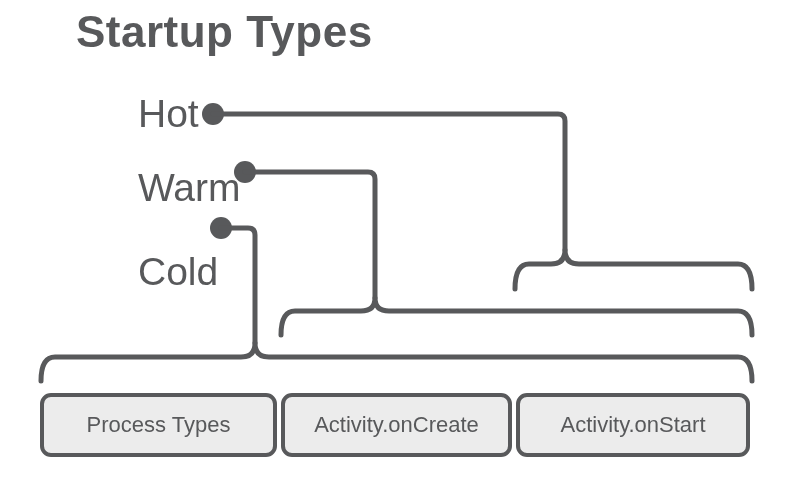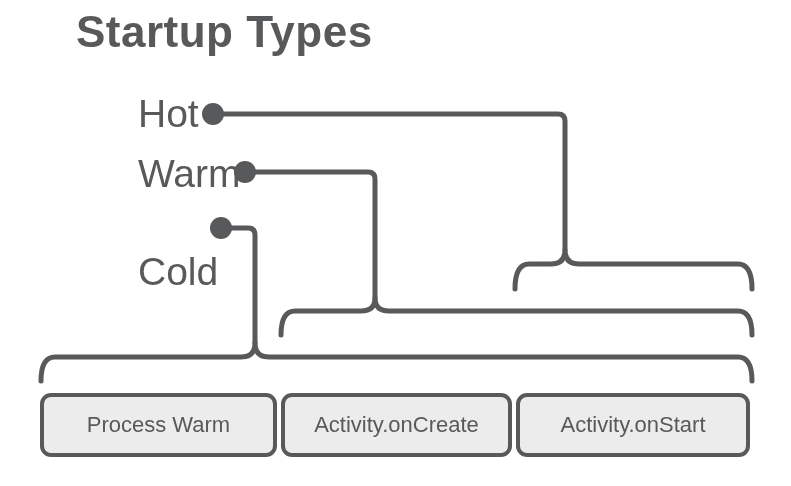--- a/index.html
+++ b/index.html
@@ -47,21 +47,21 @@
   .dot { fill: var(--stroke); stroke: none; }
   .type-label {
     position: absolute;
     left: 138px;
     font-size: 39px;
     line-height: 34px;
     color: var(--text);
     white-space: nowrap;
   }
   .label-hot  { top: 97px; }
-  .label-warm { top: 157px; }
+  .label-warm { top: 171px; }
   .label-cold { top: 211px; margin-top: 44px; }
   .stage-box {
     position: absolute;
     top: 393px;
     height: 64px;
     background: var(--box-fill);
     border: 4px solid var(--stroke);
     border-radius: 11px;
     display: flex;
     align-items: center;
@@ -94,21 +94,21 @@
     <circle class="dot" cx="221" cy="228" r="11"></circle>
     <path class="wire" d="M 221 228 H 248 Q 255 228 255 235 V 343"></path>
     <path class="wire" d="M 41 381 Q 41 357 55 357 L 241 357 Q 255 357 255 343 Q 255 357 269 357 L 738 357 Q 752 357 752 381"></path>
   </svg>
 
   <div class="type-label label-hot">Hot</div>
   <div class="type-label label-warm">Warm</div>
   <div class="type-label label-cold">Cold</div>
 
   <div class="stage-box box-0">
-    <span>Process Warm</span>
+    <span>Process Types</span>
   </div>
   <div class="stage-box box-1">
     <span>Activity.onCreate</span>
   </div>
   <div class="stage-box box-2">
     <span>Activity.onStart</span>
   </div>
 
 </div>
 

